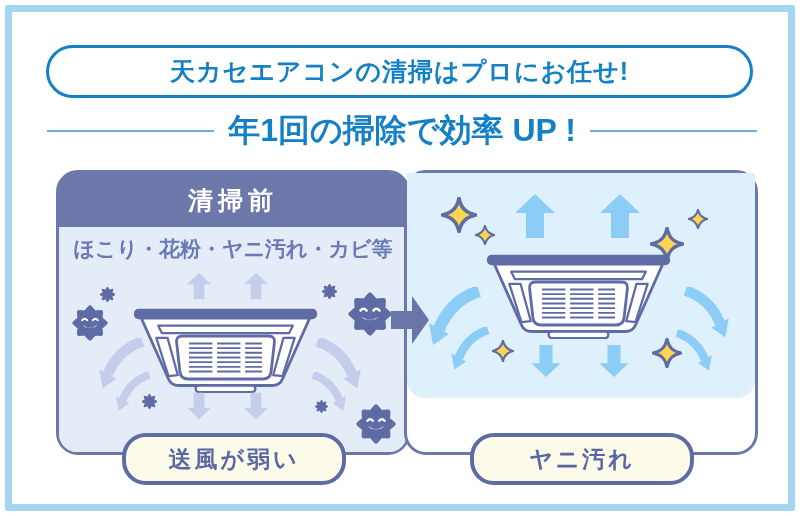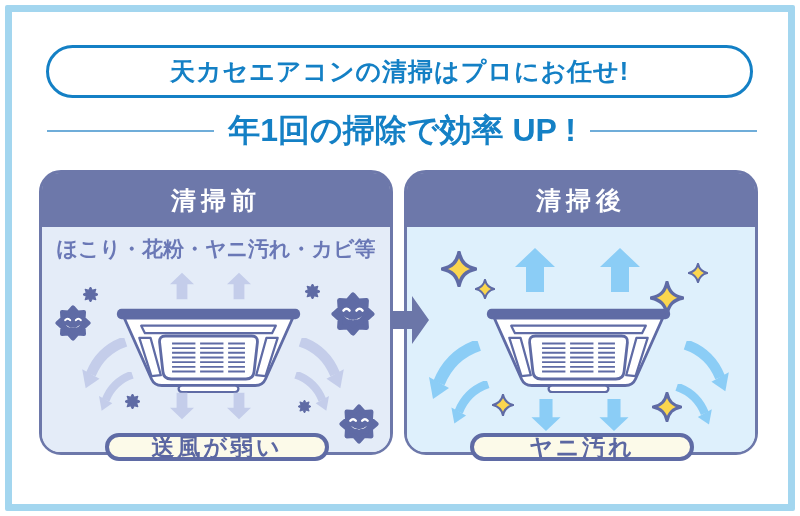--- a/index.html
+++ b/index.html
@@ -13,31 +13,31 @@
              border:3px solid var(--accent);border-radius:29px;
              display:flex;align-items:center;justify-content:center;z-index:2;background:#fff;}
   .title-box h1{font-size:25px;font-weight:bold;color:var(--accent);letter-spacing:1px;white-space:nowrap;}
   .subtitle-row{position:absolute;left:47px;right:43px;top:117px;height:28px;
                 display:flex;align-items:center;z-index:2;}
   .rule{flex:1;height:2px;background:var(--rule);}
   .subtitle-row h2{font-size:32px;font-weight:bold;color:var(--accent);margin:0 14px;white-space:nowrap;}
   
   .panel{position:absolute;top:170px;width:354px;height:285px;
          border:3px solid var(--header_bg);border-radius:22px;z-index:1;background:#fff;}
-  .panel.before{left:39px;}
+  .panel.before{left:56px;}
   .panel.after{left:404px;}
   .panel-header{height:54px;background:var(--header_bg);border-radius:17px 17px 0 0;
                 display:flex;align-items:center;justify-content:center;}
   .panel-header span{color:var(--header_text);font-size:25px;font-weight:bold;letter-spacing:5px;}
   .panel-body{position:relative;height:calc(100% - 54px);border-radius:0 0 18px 18px;overflow:hidden;}
   .panel.before .panel-body{background:var(--body_before);padding-left:28px;}
   .panel.after  .panel-body{background:var(--body_after);}
   .caption{position:absolute;top:8px;left:0;right:0;text-align:center;
            font-size:21px;font-weight:bold;color:var(--ink_muted);letter-spacing:0px;}
-  .pill{position:absolute;left:63px;top:260px;width:224px;height:28px;
+  .pill{position:absolute;left:63px;top:260px;width:224px;height:52px;
         background:var(--pill_bg);border:4px solid var(--navy);border-radius:24px;
         display:flex;align-items:center;justify-content:center;z-index:3;}
   .pill span{font-size:23px;font-weight:bold;color:var(--pill_text);letter-spacing:3px;}
   
   .icon{position:absolute;display:block;overflow:visible;}
   .weak{color:var(--arrow_weak);}
   .strong{color:var(--arrow_strong);}
   .germ-c{color:var(--navy);}
   .flip-h{transform:scaleX(-1);}
   .flip-v{transform:scaleY(-1);}
@@ -160,23 +160,20 @@
     <div class="pill">
       <span>送風が弱い</span>
     </div>
   </section>
 
   <svg class="mid-arrow" viewBox="0 0 38 48">
     <polygon points="0,15 21,15 21,0 38,24 21,48 21,33 0,33" fill="currentColor"></polygon>
   </svg>
 
   <section class="panel after">
-    <header class="panel-header">
-      <span>清掃後</span>
-    </header>
     <div class="panel-body">
 
       <svg class="icon strong" style="left:108px;top:21px;width:40px;height:44px;">
           <use href="#sym-block-arrow"></use>
         </svg>
       <svg class="icon strong" style="left:193px;top:21px;width:40px;height:44px;">
           <use href="#sym-block-arrow"></use>
         </svg>
 
       <svg class="icon" style="left:34px;top:24px;width:36px;height:36px;">

